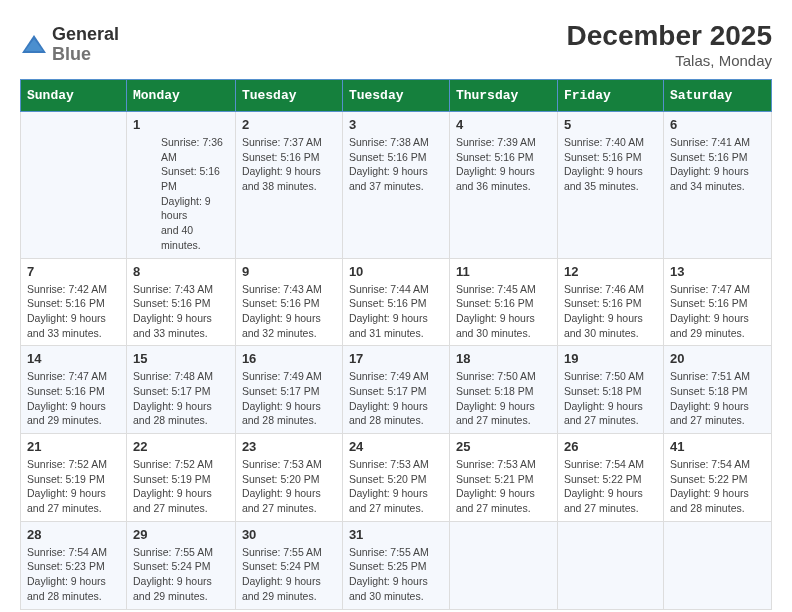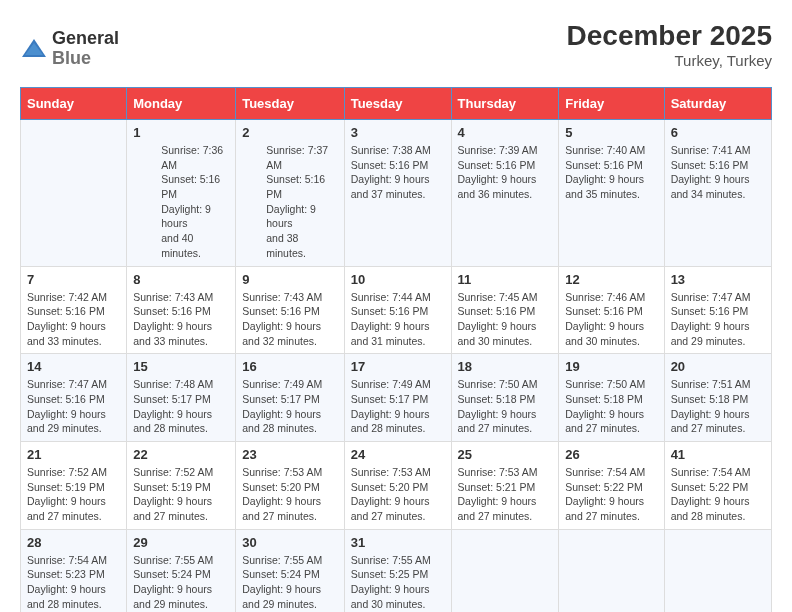--- a/index.html
+++ b/index.html
@@ -6,22 +6,22 @@
     body {
       font-family: Arial, sans-serif;
       background: #fff;
       width: 792px;
       min-height: 612px;
       padding: 20px;
     }
     .header {
       display: flex;
       justify-content: space-between;
-      align-items: flex-end;
-      margin-bottom: 18px;
+      align-items: center;
+      margin-bottom: 10px;
     }
     .logo {
       display: flex;
       align-items: center;
       gap: 4px;
     }
     .logo-text {
       display: flex;
       flex-direction: column;
       line-height: 1.1;
@@ -51,21 +51,22 @@
     .location {
       font-size: 15px;
       color: #555;
     }
     table {
       width: 100%;
       border-collapse: collapse;
       border: 1px solid #ccc;
     }
     thead tr {
-      background-color: #ef4444;
+      background-color: #15803d;
+      font-family: Liberation Mono, monospace;
     }
     thead th {
       color: #fff;
       font-size: 13px;
       font-weight: bold;
       padding: 8px 6px;
       text-align: left;
       border: 1px solid #5590cc;
     }
     tbody tr {
@@ -107,21 +108,21 @@
       <polygon points="14,4 26,22 2,22" fill="#3a7abf"></polygon>
       <polygon points="14,8 23,20 5,20" fill="#5ba3e0" opacity="0.5"></polygon>
     </svg>
     <div class="logo-text">
       <span class="logo-general">General</span>
       <span class="logo-blue">Blue</span>
     </div>
   </div>
   <div class="title-block">
     <div class="month-year">December 2025</div>
-    <div class="location">Turkey, Turkey</div>
+    <div class="location">Talas, Monday</div>
   </div>
 </div>
 
 <table>
   <thead>
     <tr>
     <th>Sunday</th>
         <th>Monday</th>
         <th>Tuesday</th>
         <th>Tuesday</th>
@@ -135,21 +136,21 @@
         <td></td>
         <td>
           <span class="day-number">1</span>
           <div class="cell-text" style="white-space: pre-line; margin-left: 28px;">Sunrise: 7:36 AM
 Sunset: 5:16 PM
 Daylight: 9 hours
 and 40 minutes.</div>
         </td>
         <td>
           <span class="day-number">2</span>
-          <div class="cell-text" style="white-space: pre-line; margin-left: 24px;">Sunrise: 7:37 AM
+          <div class="cell-text" style="white-space: pre-line;">Sunrise: 7:37 AM
 Sunset: 5:16 PM
 Daylight: 9 hours
 and 38 minutes.</div>
         </td>
         <td>
           <span class="day-number">3</span>
           <div class="cell-text" style="white-space: pre-line;">Sunrise: 7:38 AM
 Sunset: 5:16 PM
 Daylight: 9 hours
 and 37 minutes.</div>

